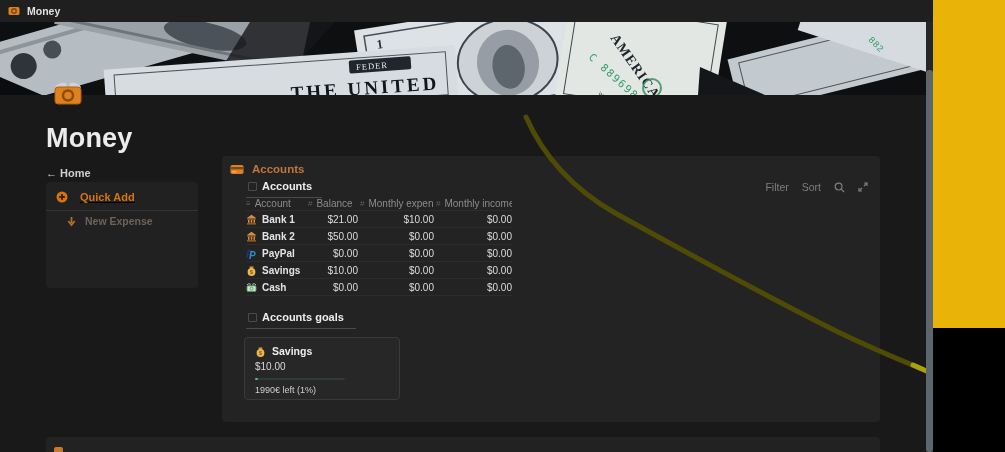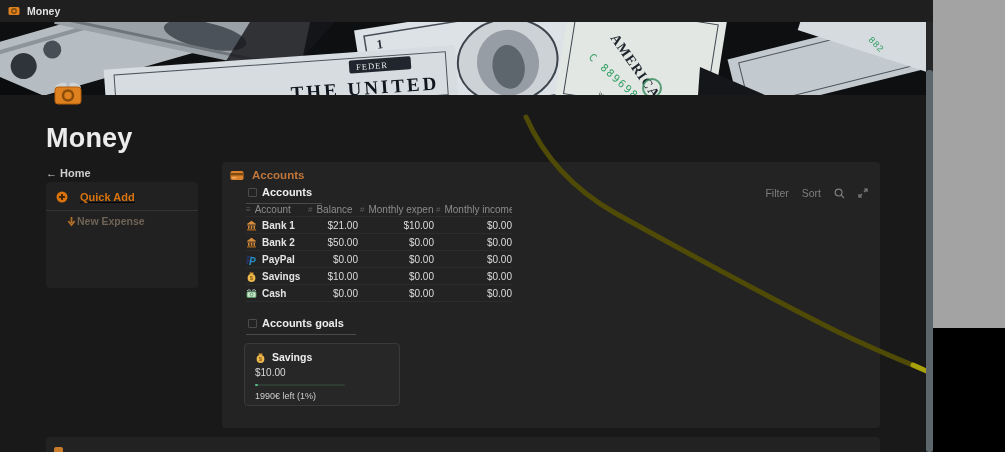--- a/index.html
+++ b/index.html
@@ -1,18 +1,18 @@
 <!DOCTYPE html>
 <html><head>
 <meta charset="utf-8">
 <style>
   * { margin:0; padding:0; box-sizing:border-box; }
   html,body { width:1005px; height:452px; background:#000; overflow:hidden;
               font-family:"Liberation Sans", sans-serif; }
-  .screen { position:relative; width:1005px; height:328px; background:#a3a3a3; }
+  .screen { position:relative; width:1005px; height:328px; background:#eab308; }
   .app { position:absolute; left:0; top:0; width:933px; height:452px; background:#191919; overflow:hidden; }
 
   
   .topbar { position:absolute; left:0; top:0; width:933px; height:22px; background:#1f1f1f;
             display:flex; align-items:center; padding:0 12px 0 8px; z-index:30; }
   .tb-left { display:flex; align-items:center; gap:7px; }
   .tb-title { font-size:10.5px; color:#e0e0e0; font-weight:600; }
   .tb-right { margin-left:auto; display:flex; align-items:center; gap:15px; }
   .tb-item { display:flex; align-items:center; gap:4px; font-size:10.5px; color:#d6d6d6; cursor:pointer; }
   .notion-badge { width:12px; height:12px; background:#fff; border-radius:2px; color:#111;
@@ -29,26 +29,26 @@
                 color:#ececec; letter-spacing:.2px; z-index:5; }
   .back-link { position:absolute; left:46px; top:167px; font-size:11px; font-weight:600;
                color:#cfcfcf; z-index:5; cursor:pointer; }
 
   
   .quick-add { position:absolute; left:46px; top:182px; width:152px; height:106px;
                background:#212121; border-radius:4px; z-index:5; }
   .qa-header { display:flex; align-items:center; gap:12px; padding:9px 10px 7px 10px;
                border-bottom:1px solid #343434;text-decoration:underline; }
   .qa-title { font-size:11px; font-weight:bold; color:#d9730d; }
-  .qa-item { display:flex; align-items:center; padding:4px 10px 4px 20px;
+  .qa-item { display:flex; align-items:center; gap:8px; padding:4px 10px 4px 20px;
              font-size:10.5px; font-weight:600; color:#6f6357; cursor:pointer; }
   .qa-item:first-of-type { margin-top:5px; }
 
   
-  .callout { position:absolute; left:222px; top:162px; width:658px; height:266px;
+  .callout { position:absolute; left:222px; top:156px; width:658px; height:266px;
              background:#232323; border-radius:4px; z-index:5; }
   .co-header { position:absolute; left:8px; top:7px; display:flex; align-items:center; gap:8px; }
   .co-title { font-size:11.5px; font-weight:bold; color:#c0763a; }
   .tabs-row { position:absolute; left:24px; top:24px; right:12px; display:flex; align-items:flex-end; }
   .view-tab { display:flex; align-items:center; gap:5px; padding:0 10px 5px 2px;
               border-bottom:1px solid #4a4a4a; cursor:pointer; }
   .view-tab .tab-label { font-size:11px; font-weight:bold; color:#ededed; }
   .tab-glyph { width:9px; height:9px; border:1px solid #5c5c5c; border-radius:1px; opacity:.7; }
   .db-toolbar { margin-left:auto; display:flex; align-items:center; gap:13px; padding-bottom:5px; }
   .db-tool { font-size:10.5px; color:#7e7e7e; cursor:pointer; display:flex; align-items:center; }

